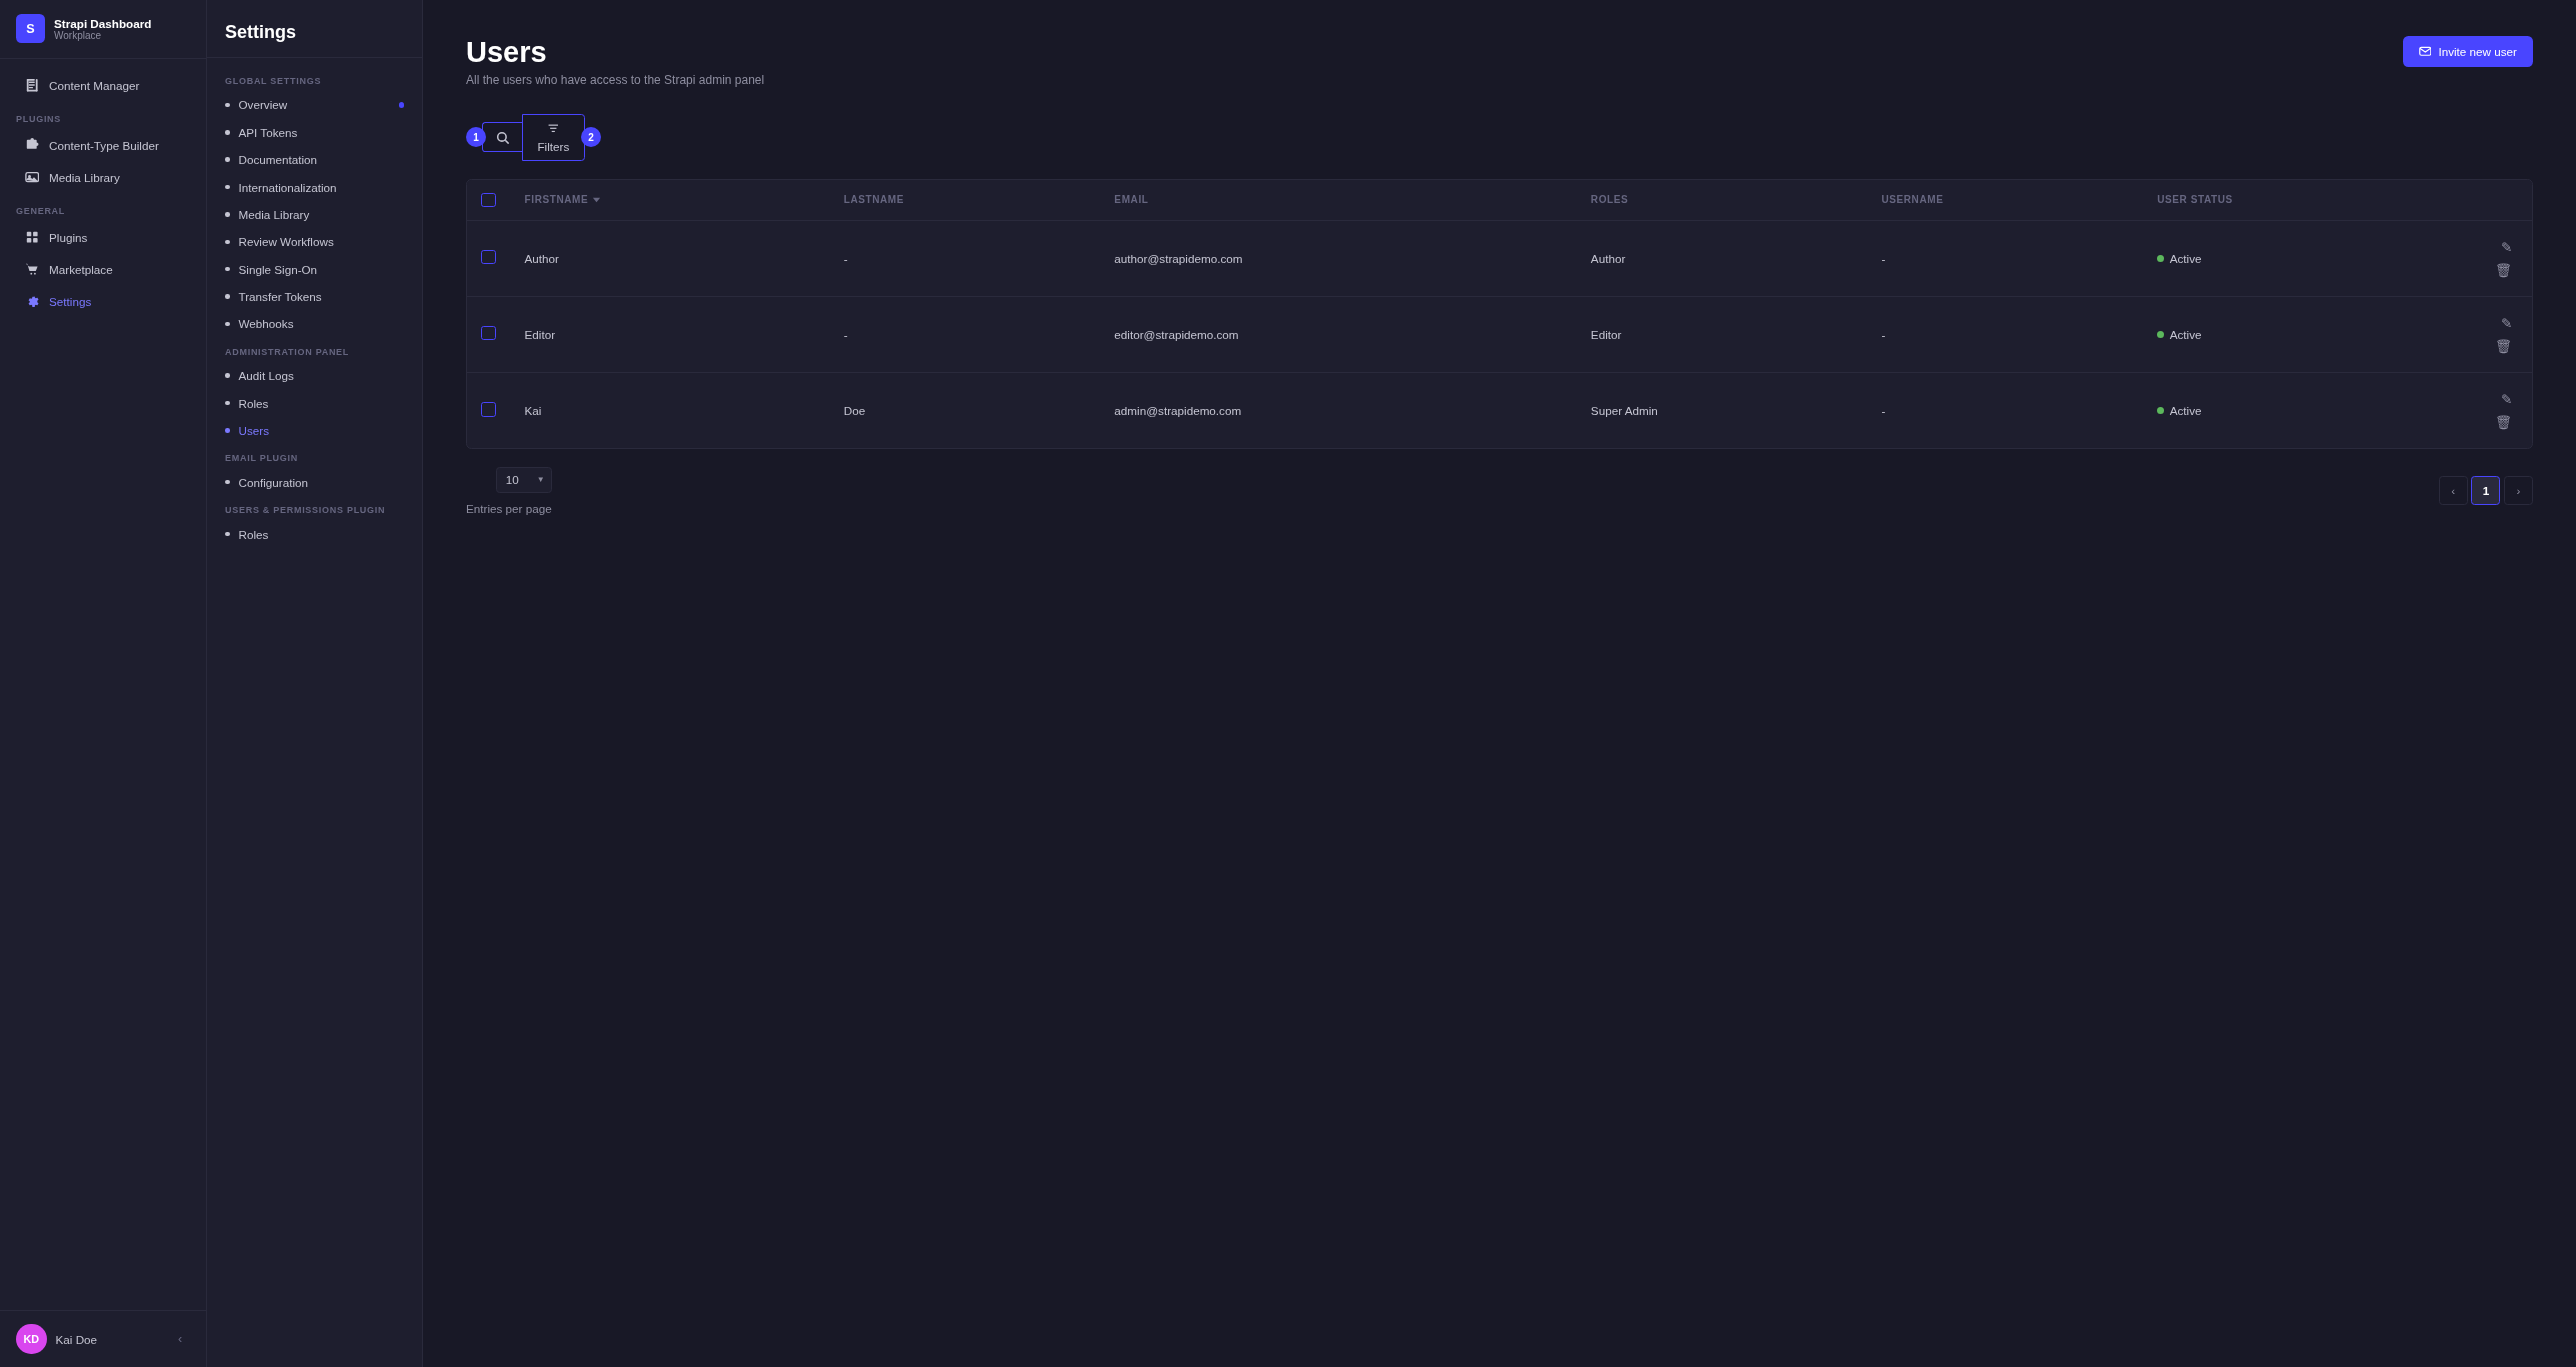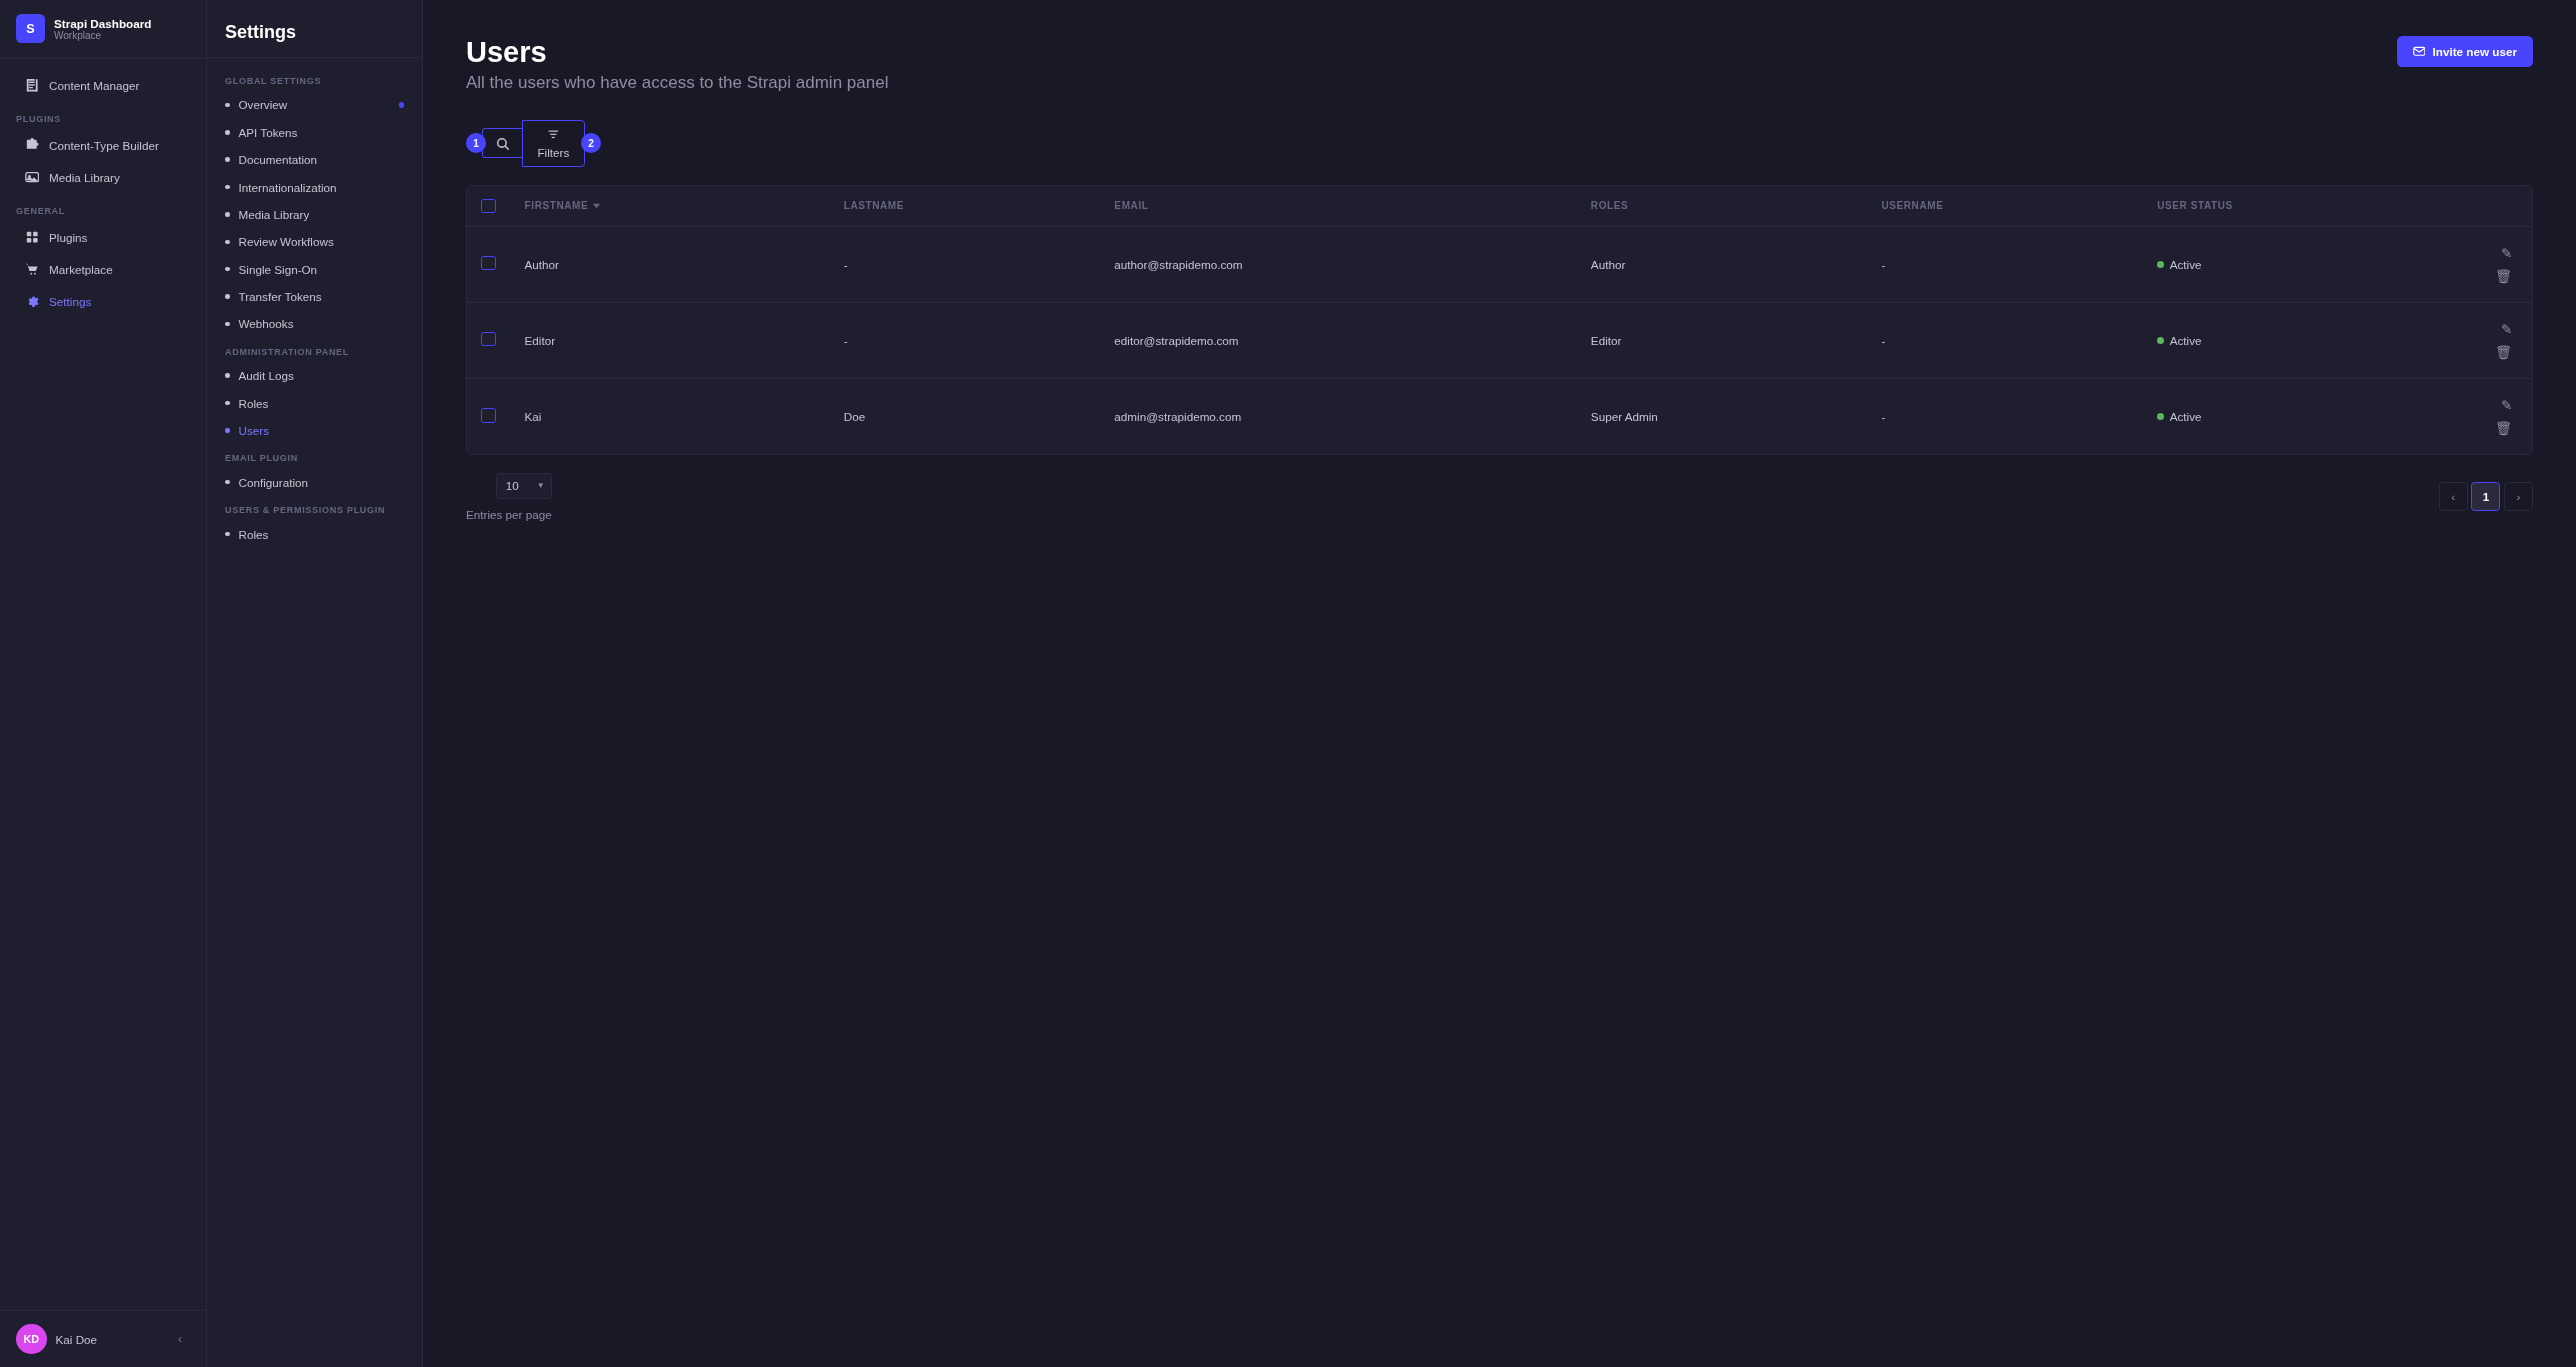--- a/index.html
+++ b/index.html
@@ -167,32 +167,32 @@
       align-items: flex-start;
       justify-content: space-between;
       margin-bottom: 27px;
     }
     .page-title {
       font-size: 29px;
       font-weight: 700;
       color: #fff;
     }
     .page-subtitle {
-      font-size: 17px;
+      font-size: 12px;
       color: #8e8ea0;
       margin-top: 3.6px;
     }
     .invite-btn {
       background: #4945ff;
       color: #fff;
       border: none;
       border-radius: 5.4px;
       padding: 9px 16px;
       font-size: 11.7px;
-      font-weight: 700;
+      font-weight: 400;
       cursor: pointer;
       display: flex;
       align-items: center;
       gap: 7.2px;
       white-space: nowrap;
     }
 
     
     .filters-bar {
       display: flex;

